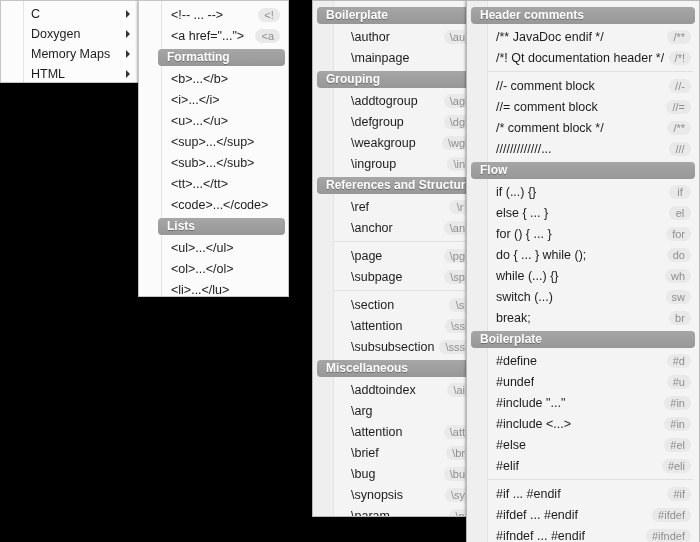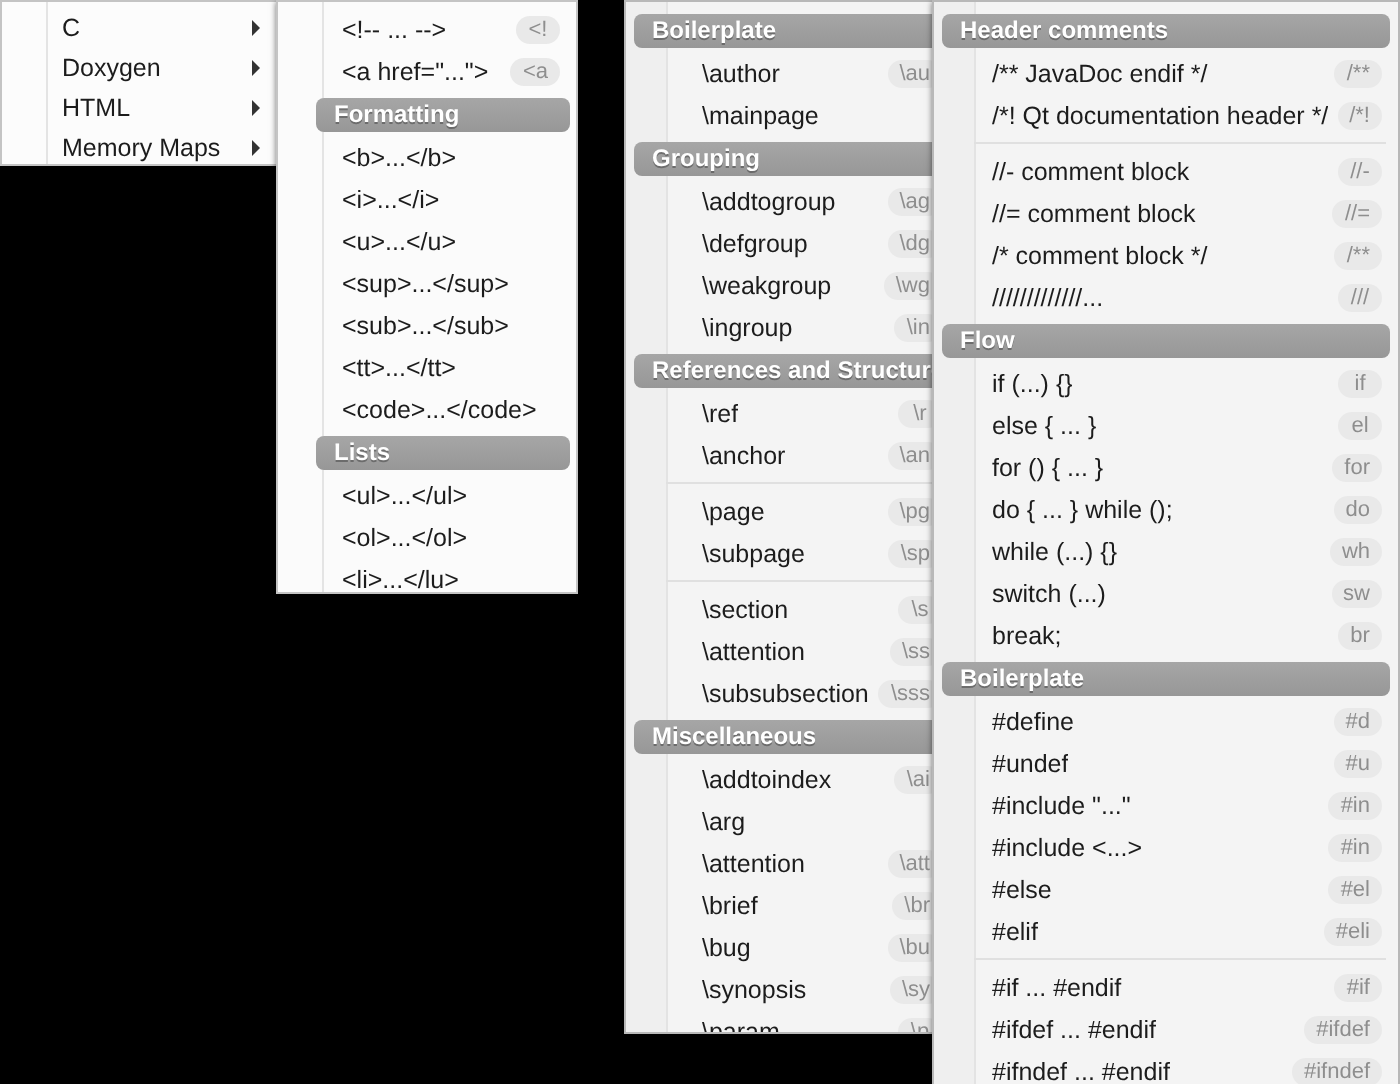--- a/index.html
+++ b/index.html
@@ -154,26 +154,26 @@
           <span class="label">C</span>
           <span class="spacer"></span>
           <span class="arrow"></span>
         </div>
         <div class="item">
           <span class="label">Doxygen</span>
           <span class="spacer"></span>
           <span class="arrow"></span>
         </div>
         <div class="item">
+          <span class="label">Memory Maps</span>
+          <span class="spacer"></span>
+          <span class="arrow"></span>
+        </div>
+        <div class="item">
           <span class="label">HTML</span>
-          <span class="spacer"></span>
-          <span class="arrow"></span>
-        </div>
-        <div class="item">
-          <span class="label">Memory Maps</span>
           <span class="spacer"></span>
           <span class="arrow"></span>
         </div>
       </div>
   </div>
 
   <div class="panel plain" id="panel-html">
     <div class="gutter"></div>
     <div class="panel-inner">
         <div class="item">

